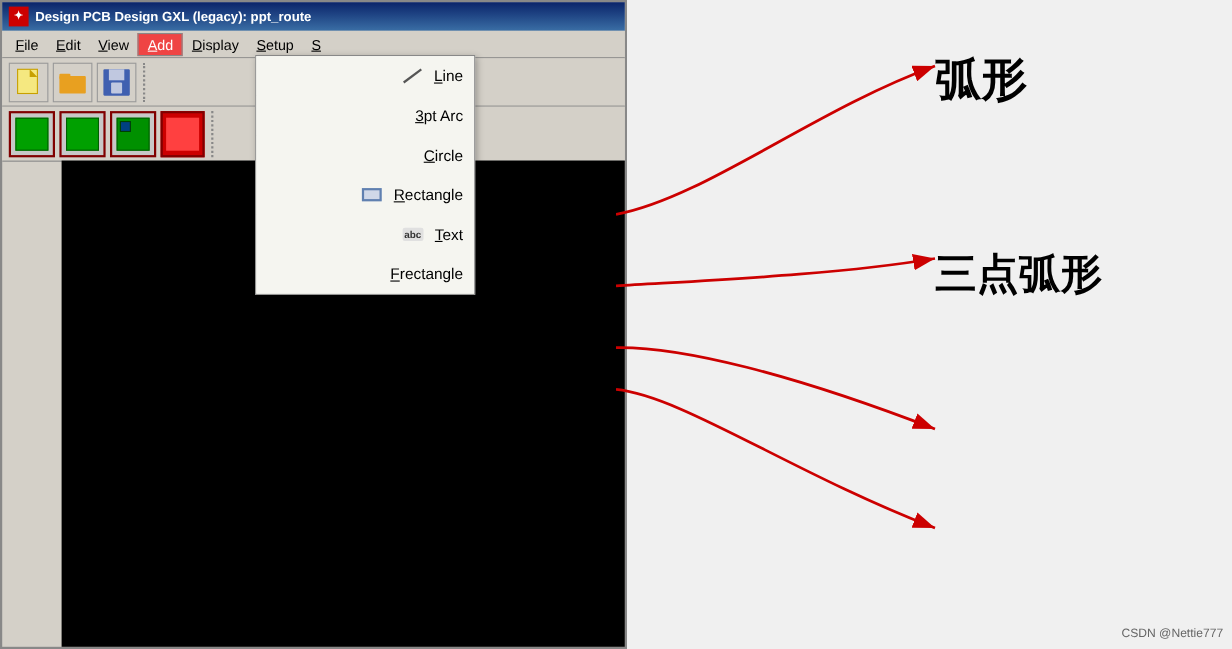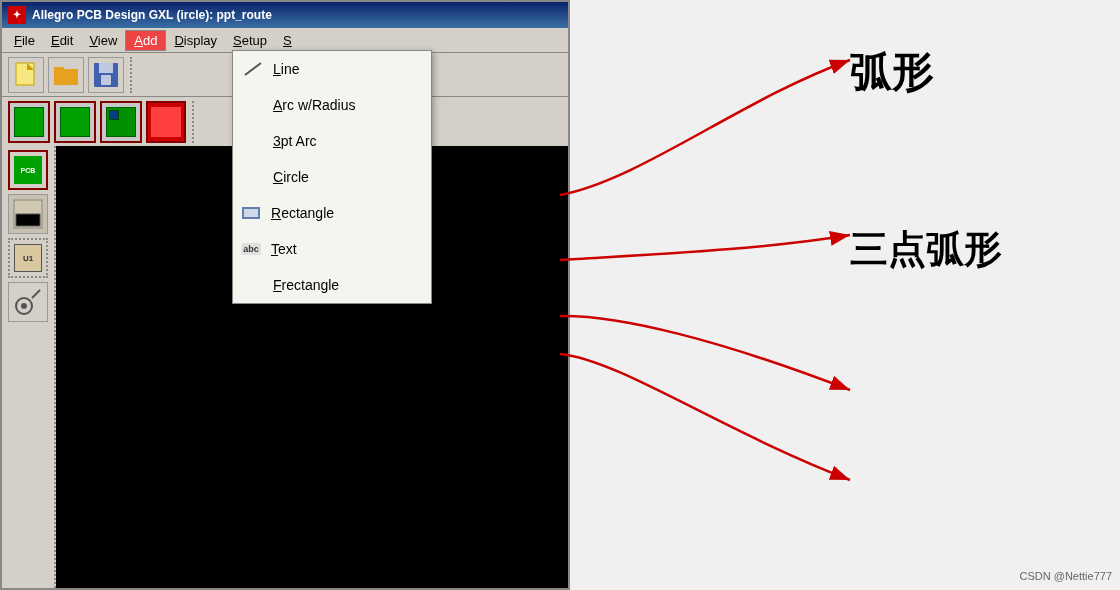--- a/index.html
+++ b/index.html
@@ -186,20 +186,21 @@
     .dropdown-item {
       height: 36px;
       display: flex;
       align-items: center;
       padding: 0 10px;
       font-size: 14px;
       color: #000;
       cursor: pointer;
       gap: 10px;
       background: #f5f5f0;
+      justify-content: flex-end;
     }
     .dropdown-item.has-icon {
       padding-left: 8px;
     }
     .item-icon {
       width: 20px;
       height: 16px;
       display: flex;
       align-items: center;
       justify-content: center;
@@ -267,21 +268,21 @@
       color: #666;
     }
   </style>
 </head>
 <body>
 
 <div class="app-window">
 
   <div class="title-bar">
     <span class="title-bar-icon">✦</span>
-    <span>Allegro PCB Design GXL (ircle): ppt_route</span>
+    <span>Design PCB Design GXL (legacy): ppt_route</span>
   </div>
 
   <div class="menu-bar">
     <div class="menu-item"><span class="underline-char">F</span>ile</div>
     <div class="menu-item"><span class="underline-char">E</span>dit</div>
     <div class="menu-item"><span class="underline-char">V</span>iew</div>
     <div class="menu-item active"><span class="underline-char">A</span>dd</div>
     <div class="menu-item"><span class="underline-char">D</span>isplay</div>
     <div class="menu-item"><span class="underline-char">S</span>etup</div>
     <div class="menu-item"><span class="underline-char">S</span></div>
@@ -324,59 +325,34 @@
       <div class="pcb-btn-inner" style="background:#009000; position:relative;">
         <div style="position:absolute; top:2px; left:2px; width:10px; height:10px; border:1px solid #004000; background:#004080;"></div>
       </div>
     </div>
     <div style="width:40px; height:42px; background:#c00; border:2px solid #800000; display:flex; align-items:center; justify-content:center;">
       <div style="width:30px; height:30px; background:#ff4040;"></div>
     </div>
     <div style="width:6px; border-left:2px dotted #888; height:42px; margin:0 2px;"></div>
   </div>
 
-  <div class="side-toolbar">
-    <div class="side-btn side-btn-green">
-      <div class="inner">PCB</div>
-    </div>
-    <div class="side-btn" style="font-size:7px; background:#c8c0b0; padding:2px;">
-      <svg width="32" height="32" viewBox="0 0 32 32">
-        <rect x="2" y="2" width="28" height="28" fill="#d0c8b0" stroke="#888" stroke-width="1"></rect>
-        <rect x="4" y="16" width="24" height="12" fill="#000" stroke="#555" stroke-width="1"></rect>
-      </svg>
-    </div>
-    <div class="side-btn side-btn-green" style="border:2px dotted #888;">
-      <div style="width:28px; height:28px; border:1px solid #555; display:flex; align-items:center; justify-content:center; background:#d8c8a0; font-size:8px; font-weight:bold;">U1</div>
-    </div>
-    <div class="side-btn">
-      <svg width="32" height="32" viewBox="0 0 32 32">
-        <circle cx="12" cy="20" r="8" fill="none" stroke="#555" stroke-width="2"></circle>
-        <circle cx="12" cy="20" r="3" fill="#555"></circle>
-        <line x1="20" y1="12" x2="28" y2="4" stroke="#555" stroke-width="2"></line>
-      </svg>
-    </div>
-  </div>
 
   <div class="canvas-area"></div>
 
   <div class="dropdown-menu">
     <div class="dropdown-item">
       <div class="item-icon">
         <svg class="line-icon-svg" viewBox="0 0 20 16">
           <line x1="2" y1="14" x2="18" y2="2" stroke="#555" stroke-width="2"></line>
         </svg>
       </div>
       <span><span class="underline-char">L</span>ine</span>
     </div>
     <div class="dropdown-item">
       <div class="item-icon"></div>
-      <span><span class="underline-char">A</span>rc w/Radius</span>
-    </div>
-    <div class="dropdown-item">
-      <div class="item-icon"></div>
       <span><span class="underline-char">3</span>pt Arc</span>
     </div>
     <div class="dropdown-item">
       <div class="item-icon"></div>
       <span><span class="underline-char">C</span>ircle</span>
     </div>
     <div class="dropdown-item has-icon">
       <div class="item-icon">
         <div class="rect-icon"></div>
       </div>

